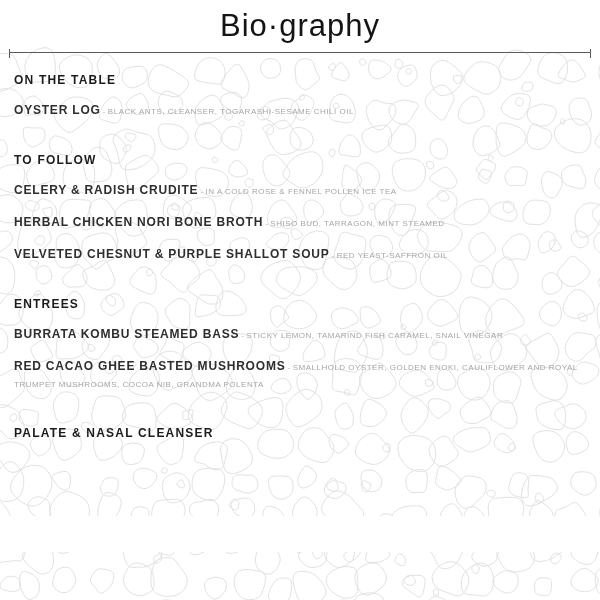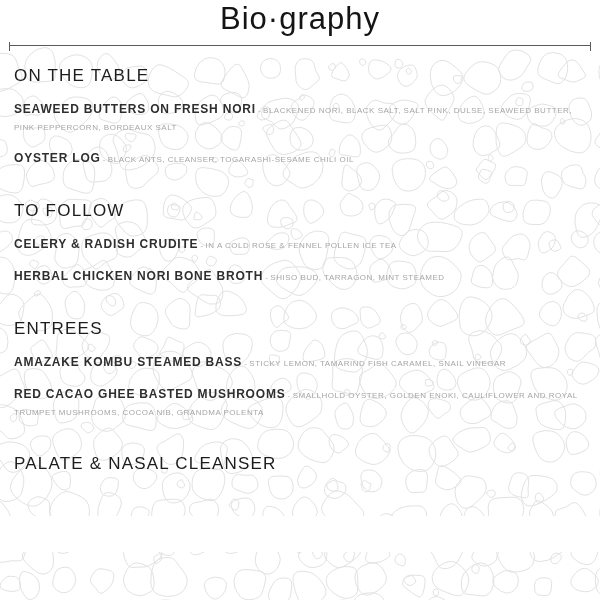--- a/index.html
+++ b/index.html
@@ -12,21 +12,21 @@
   }
   #pattern-svg {
     position:absolute; left:0; top:0; width:600px; height:600px;
     z-index:0;
   }
   .pattern-gap {
     position:absolute; left:0; top:516px; width:600px; height:36px;
     background:#ffffff; z-index:1;
   }
   .page { position:relative; z-index:2; width:600px; height:600px; }
-  header { padding-top:1px; }
+  header { padding-top:8px; }
   h1.title {
     text-align:center;
     font-size:31px;
     font-weight:normal;
     letter-spacing:1px;
     color:#141414;
     margin-bottom:8px;
   }
   .rule {
     position:relative;
@@ -35,22 +35,22 @@
   }
   .rule::before, .rule::after {
     content:""; position:absolute; top:-3px;
     width:1px; height:9px; background:#5a5a5a;
   }
   .rule::before { left:0; }
   .rule::after { right:0; }
   main.content { padding:20px 14px 0 14px; }
   .menu-section { margin-bottom:6px; }
   .section-heading {
-    font-size:17px;
-    font-weight:normal;
+    font-size:12px;
+    font-weight:bold;
     letter-spacing:1.2px;
     color:#1c1c1c;
     margin:34px 0 2px 0;
   }
   .menu-section:first-child .section-heading { margin-top:0; }
   .menu-item {
     margin:15px 0;
     line-height:14px;
   }
   .item-name {
@@ -486,41 +486,41 @@
   <header>
     <h1 class="title">Bio·graphy</h1>
     <div class="rule"></div>
   </header>
 
   <main class="content">
 
     <section class="menu-section">
       <h2 class="section-heading">ON THE TABLE</h2>
       <div class="menu-item">
-        <span class="item-name">SEAWEED BUTTERS ON FRESH NORI</span><span class="item-sep">-</span><span class="item-desc">BLACKENED NORI, BLACK SALT, SALT PINK, DULSE, SEAWEED BUTTER, PINK PEPPERCORN, BORDEAUX SALT</span>
-      </div>
-      <div class="menu-item">
         <span class="item-name">OYSTER LOG</span><span class="item-sep">-</span><span class="item-desc">BLACK ANTS, CLEANSER, TOGARASHI-SESAME CHILI OIL</span>
       </div>
     </section>
 
     <section class="menu-section">
       <h2 class="section-heading">TO FOLLOW</h2>
       <div class="menu-item">
         <span class="item-name">CELERY &amp; RADISH CRUDITE</span><span class="item-sep">-</span><span class="item-desc">IN A COLD ROSE &amp; FENNEL POLLEN ICE TEA</span>
       </div>
       <div class="menu-item">
         <span class="item-name">HERBAL CHICKEN NORI BONE BROTH</span><span class="item-sep">-</span><span class="item-desc">SHISO BUD, TARRAGON, MINT STEAMED</span>
       </div>
+      <div class="menu-item">
+        <span class="item-name">VELVETED CHESNUT &amp; PURPLE SHALLOT SOUP</span><span class="item-sep">-</span><span class="item-desc">RED YEAST-SAFFRON OIL</span>
+      </div>
     </section>
 
     <section class="menu-section">
       <h2 class="section-heading">ENTREES</h2>
       <div class="menu-item">
-        <span class="item-name">AMAZAKE KOMBU STEAMED BASS</span><span class="item-sep">-</span><span class="item-desc">STICKY LEMON, TAMARIND FISH CARAMEL, SNAIL VINEGAR</span>
+        <span class="item-name">BURRATA KOMBU STEAMED BASS</span><span class="item-sep">-</span><span class="item-desc">STICKY LEMON, TAMARIND FISH CARAMEL, SNAIL VINEGAR</span>
       </div>
       <div class="menu-item">
         <span class="item-name">RED CACAO GHEE BASTED MUSHROOMS</span><span class="item-sep">-</span><span class="item-desc">SMALLHOLD OYSTER, GOLDEN ENOKI, CAULIFLOWER AND ROYAL TRUMPET MUSHROOMS, COCOA NIB, GRANDMA POLENTA</span>
       </div>
     </section>
 
     <section class="menu-section">
       <h2 class="section-heading">PALATE &amp; NASAL CLEANSER</h2>
 
     </section>

